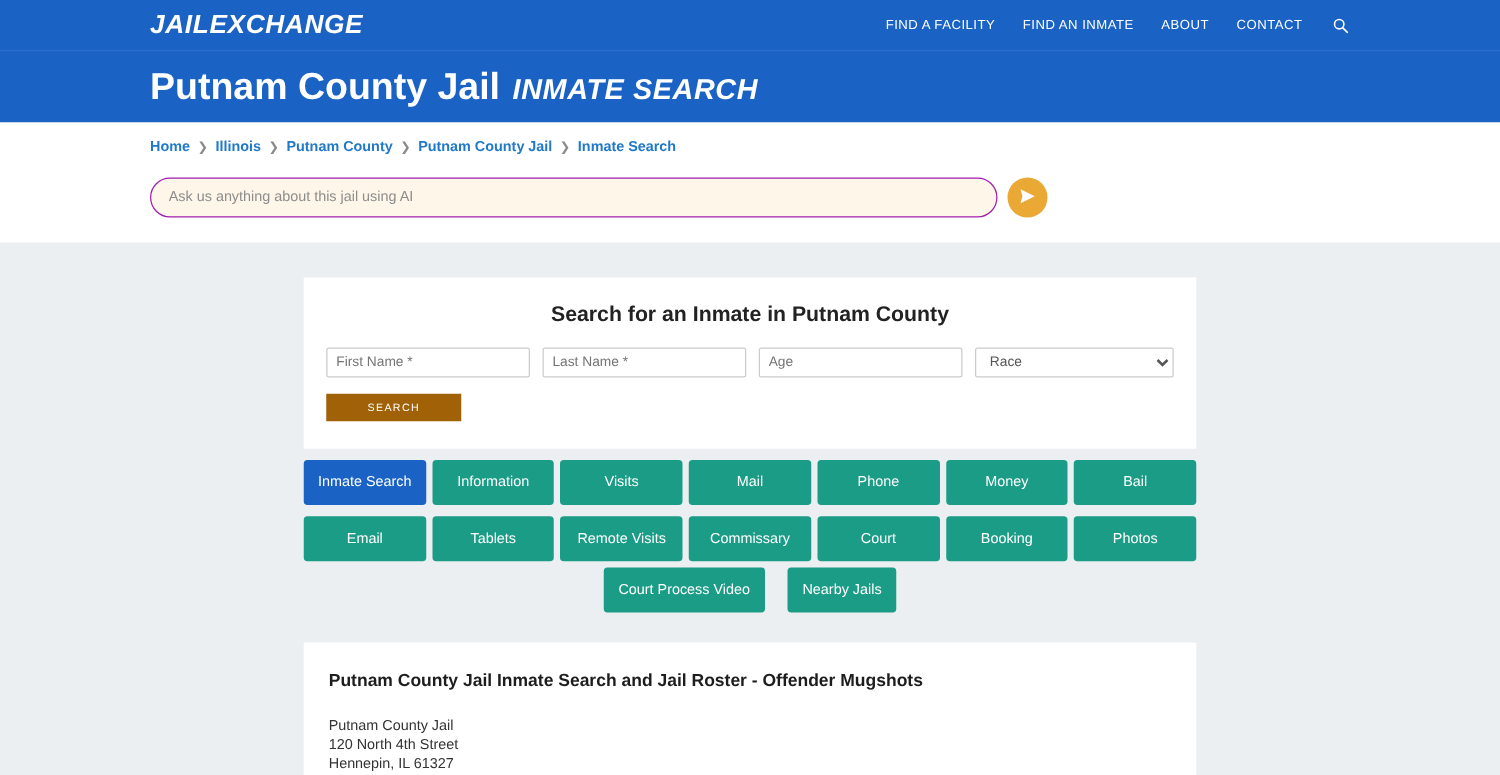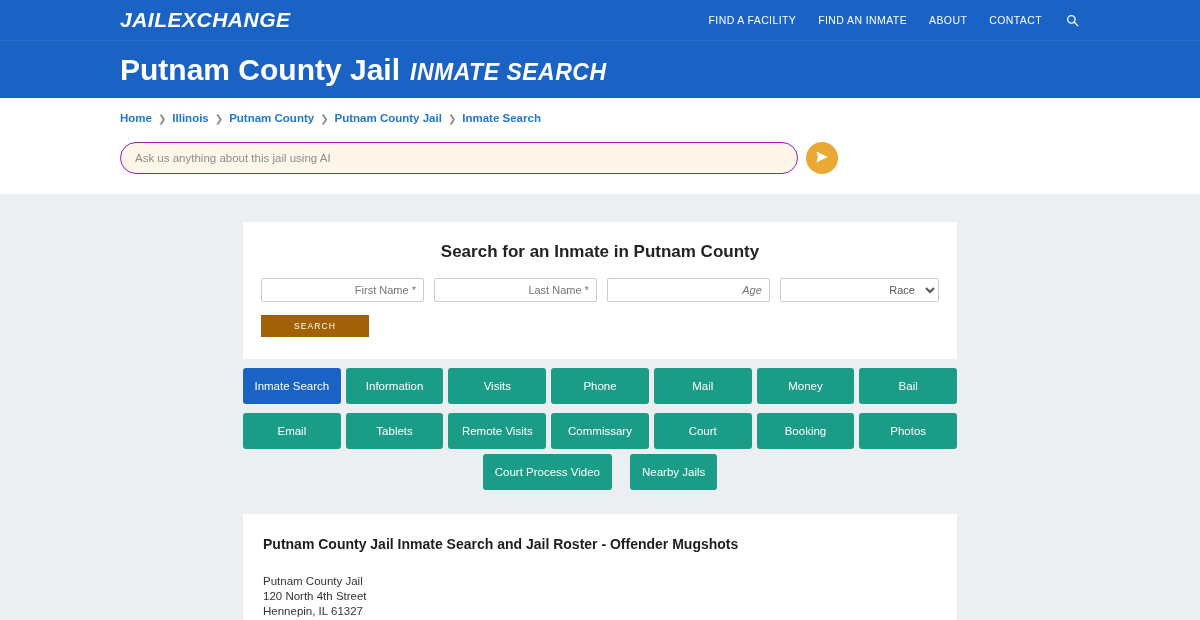--- a/index.html
+++ b/index.html
@@ -176,25 +176,24 @@
   .field {
     height: 24px;
     border: 1px solid #ccc;
     border-radius: 2px;
     font-size: 11px;
     padding: 0 7px;
     color: #777;
     background: #fff;
     font-family: "Liberation Sans", sans-serif;
     outline: none;
-    text-align: right;
   }
   .f-first { width: 170px; }
   .f-last  { width: 170px; }
-  .f-age   { width: 170px; font-style: italic; }
+  .f-age   { width: 170px; }
   .f-race  { width: 166px; color: #555; }
   .search-btn {
     margin-top: 13px;
     width: 108px;
     height: 22px;
     background: #a16207;
     color: #fff;
     border: none;
     font-size: 8.5px;
     letter-spacing: 1.1px;
@@ -323,22 +322,22 @@
         <option>Race</option>
       </select>
     </div>
     <button class="search-btn">SEARCH</button>
   </div>
 
   <div class="tabgrid">
     <div class="tab active">Inmate Search</div>
     <div class="tab">Information</div>
     <div class="tab">Visits</div>
+    <div class="tab">Mail</div>
     <div class="tab">Phone</div>
-    <div class="tab">Mail</div>
     <div class="tab">Money</div>
     <div class="tab">Bail</div>
   </div>
 
   <div class="tabgrid">
     <div class="tab">Email</div>
     <div class="tab">Tablets</div>
     <div class="tab">Remote Visits</div>
     <div class="tab">Commissary</div>
     <div class="tab">Court</div>

